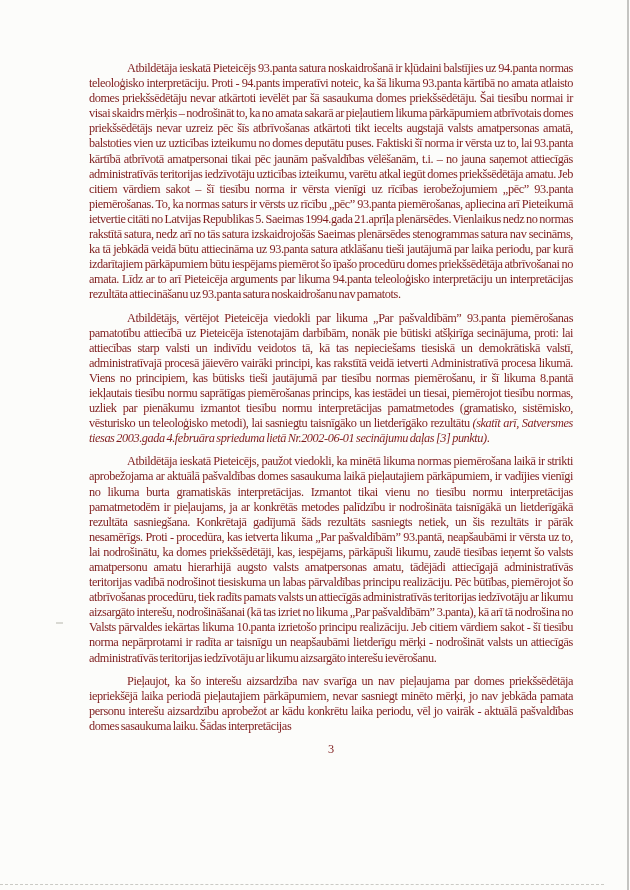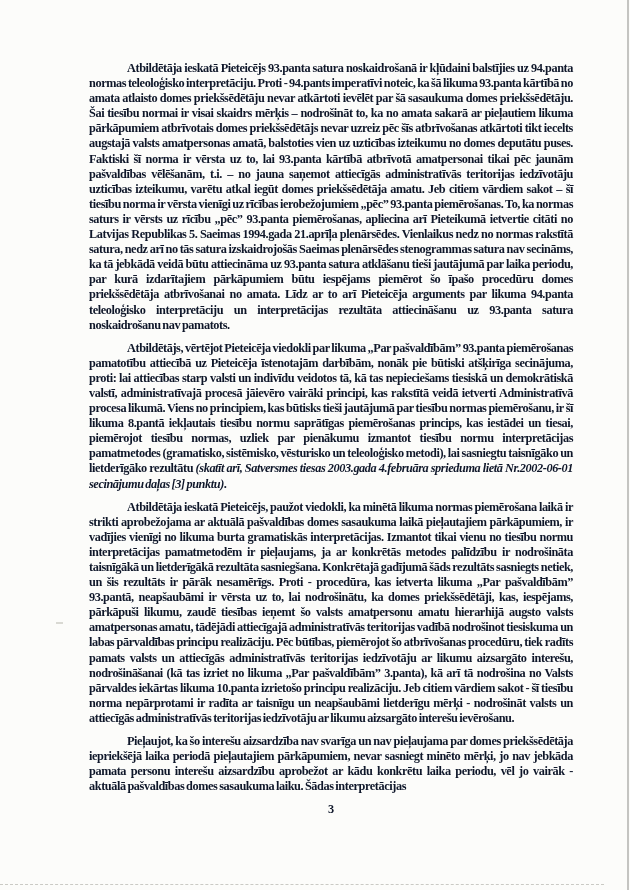--- a/index.html
+++ b/index.html
@@ -17,27 +17,26 @@
   .page {
     position: absolute;
     inset: 0;
     background: #fcfcfa;
   }
   .text-block {
     position: absolute;
     left: 89px;
     top: 61px;
     width: 484px;
-    color: #0f172a;
+    color: #7f1d1d;
     font-size: 12.3px;
     line-height: 15.1px;
     text-align: justify;
     letter-spacing: -0.42px;
     word-spacing: -0.9px;
-    font-weight: bold;
   }
   .para {
     margin: 0 0 8px 0;
     text-indent: 38px;
   }
   .citation {
     font-style: italic;
   }
   .page-number {
     text-align: center;

